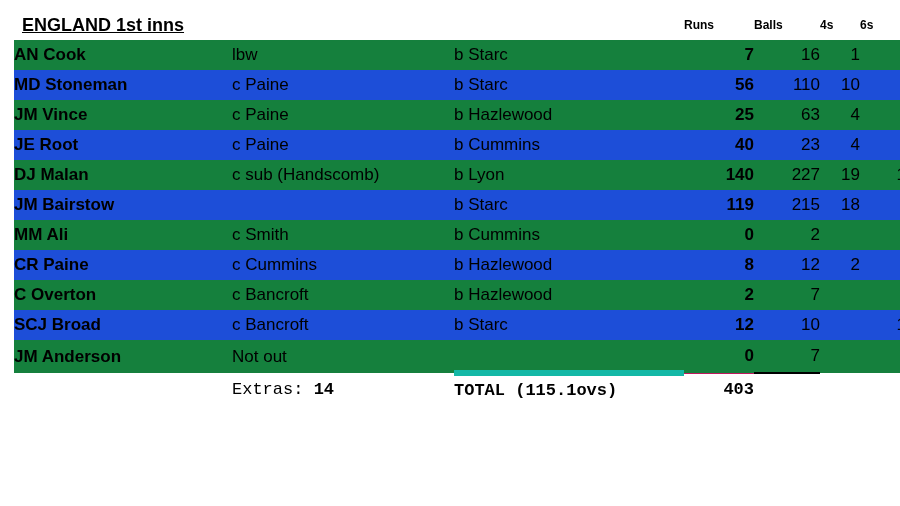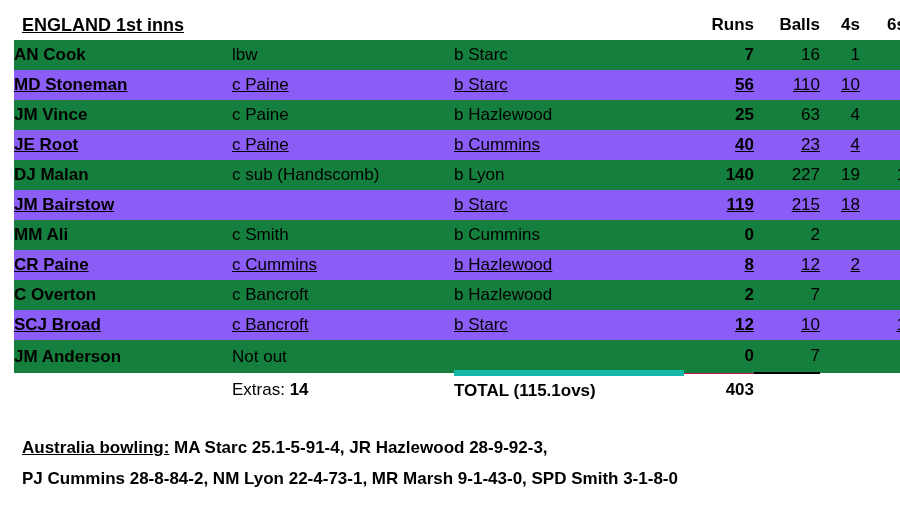--- a/index.html
+++ b/index.html
@@ -38,35 +38,35 @@
   .col-bat   { width: 218px; }
   .col-fld   { width: 222px; }
   .col-bwl   { width: 230px; }
   .col-runs  { width: 70px; }
   .col-balls { width: 66px; }
   .col-4s    { width: 40px; }
   .col-6s    { width: 46px; }
 
   .hdr-row th {
     font-weight: bold;
-    font-size: 17px;
-    text-align: right;
+    font-size: 12px;
+    text-align: left;
     padding-right: 8px;
     height: 34px;
     line-height: 30px;
   }
   .hdr-row th.title {
     text-align: left;
     padding-right: 0;
     padding-left: 8px;
     text-decoration: underline;
     font-size: 18px;
   }
   .row-shade td { background: #15803d; }
-  .row-plain td { background: #8b5cf6; text-decoration: underline; }
+  .row-plain td { background: #1d4ed8; }
 
   td.batsman {
     font-weight: bold;
     padding-left: 8px;
   }
   td.fielder, td.bowler {
     font-weight: normal;
     padding-left: 6px;
   }
   td.runs {
@@ -78,20 +78,21 @@
     text-align: right;
     padding-right: 8px;
     font-weight: normal;
   }
 
   
   .extras-row td {
     background: #ffffff;
     height: 34px;
     line-height: 34px;
+    font-family: Liberation Mono, monospace;
   }
   td.extras-label {
     padding-left: 6px;
   }
   td.extras-label b { font-weight: bold; }
   td.total-label {
     padding-left: 6px;
     font-weight: bold;
     border-top: 6px solid #14b8a6;
   }
@@ -249,20 +250,14 @@
         </td>
         <td class="total-label">TOTAL (115.1ovs)</td>
         <td class="total-runs">403</td>
         <td class="total-blank"></td>
         <td></td>
         <td></td>
       </tr>
     </tbody>
   </table>
 
-  <div class="bowling">
-    <div>
-      <span class="heading">Australia bowling:</span><span> MA Starc 25.1-5-91-4, JR Hazlewood 28-9-92-3,</span>
-    </div>
-    <div>PJ Cummins 28-8-84-2, NM Lyon 22-4-73-1, MR Marsh 9-1-43-0, SPD Smith 3-1-8-0</div>
-  </div>
 
 </div>
 
 </body></html>

